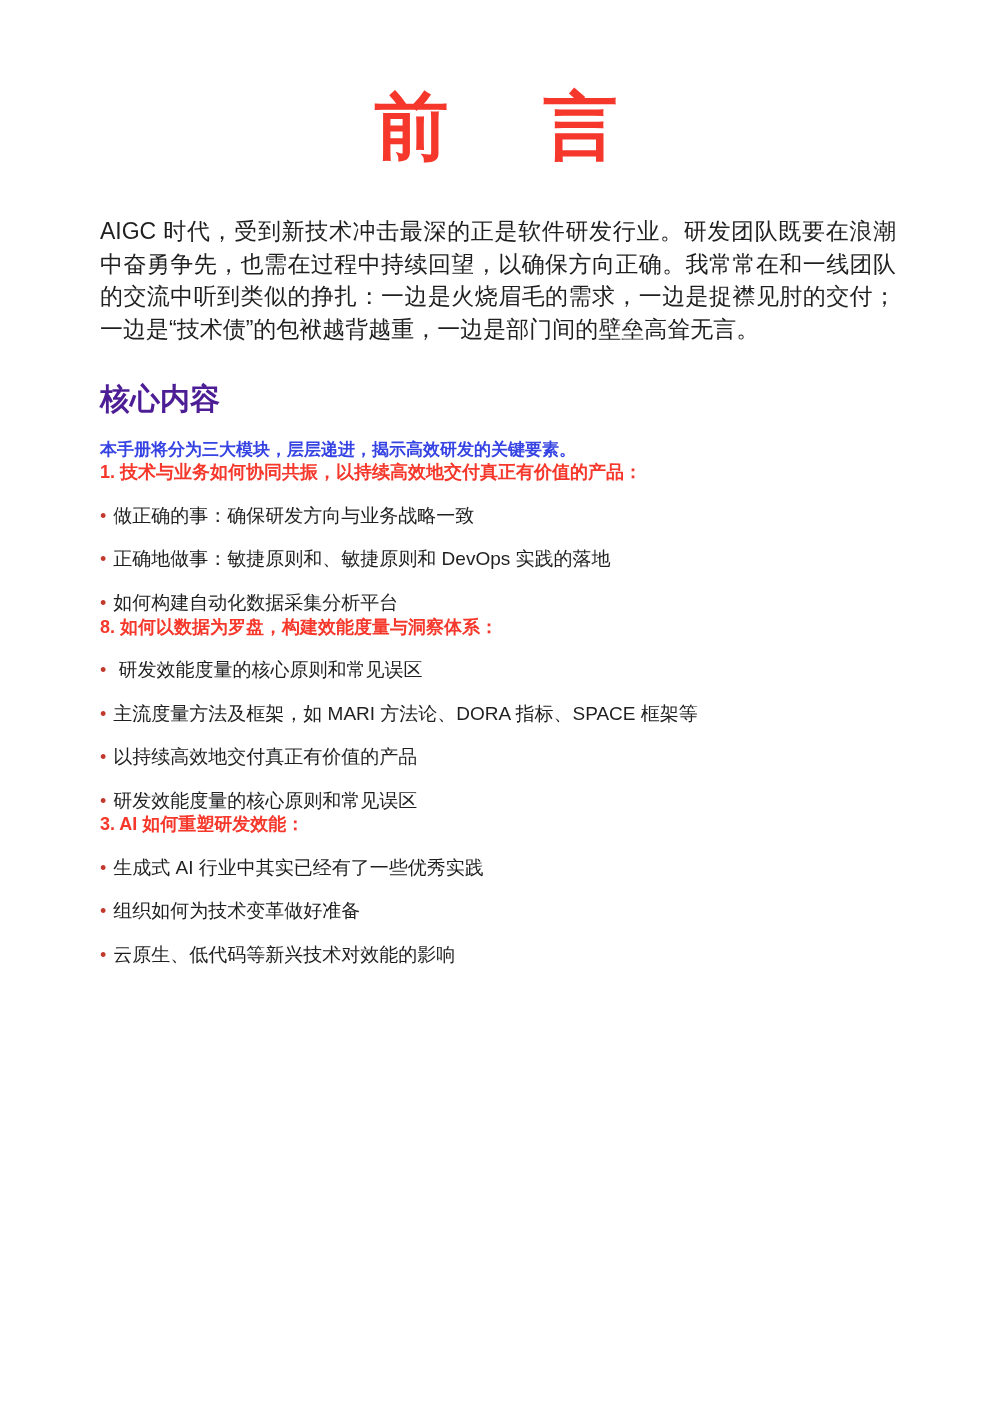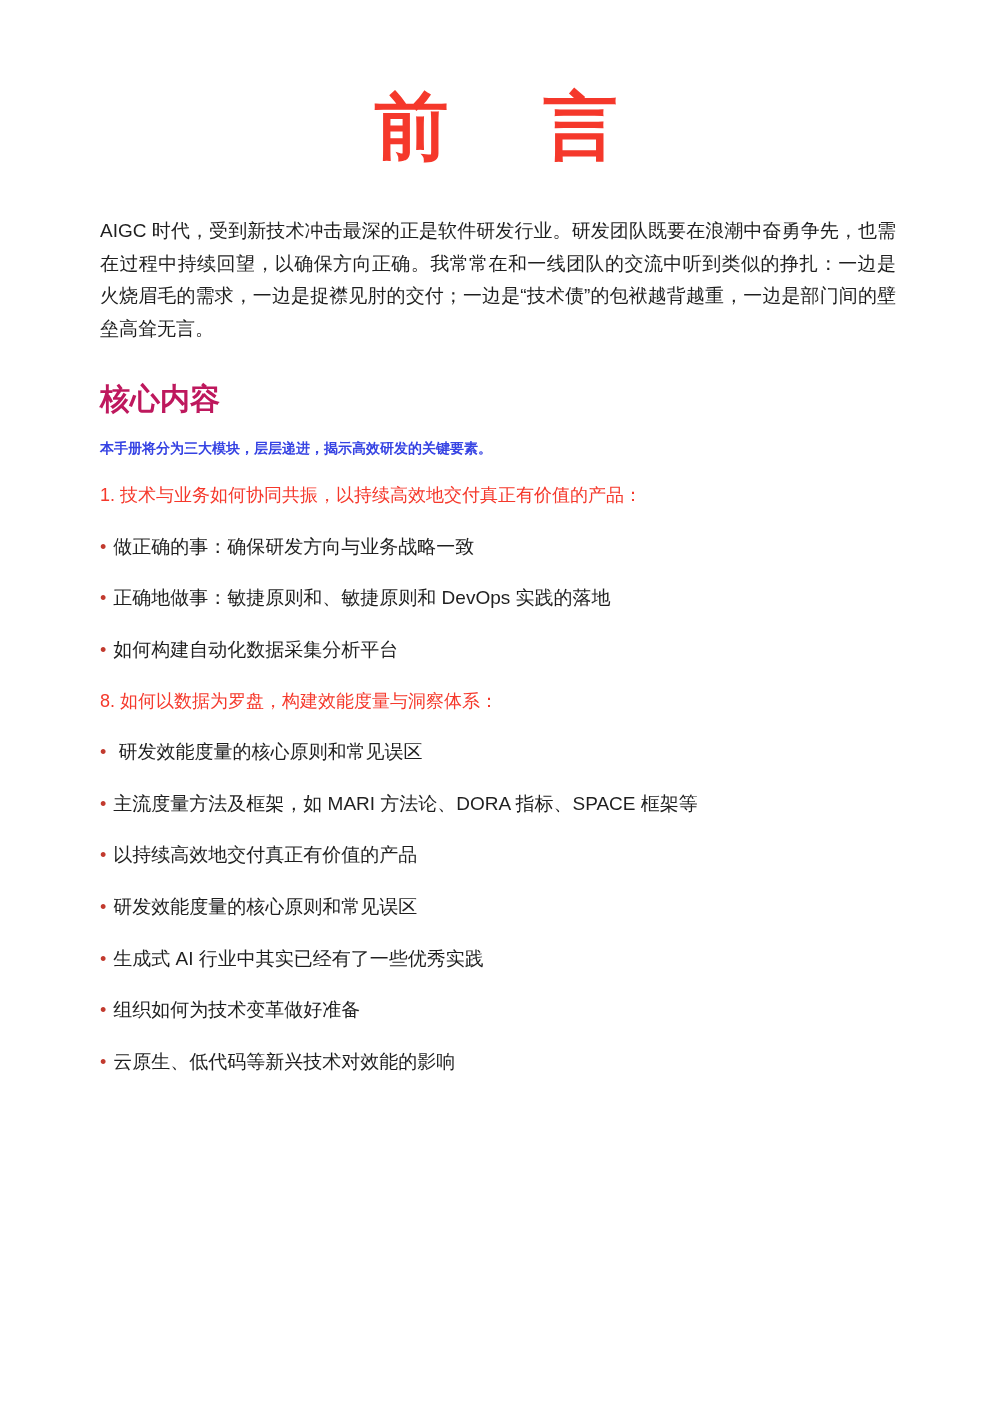--- a/index.html
+++ b/index.html
@@ -26,49 +26,48 @@
     font-size: 74px;
     font-weight: 900;
     color: #f5382b;
     line-height: 1.15;
   }
   .content {
     width: 796px;
     margin: 46px 0 0 100px;
   }
   .body-para {
-    font-size: 19px;
+    font-size: 23px;
     line-height: 32.5px;
     text-align: justify;
     color: #1f1f1f;
     margin-bottom: 22px;
   }
   .core-heading {
     margin-top: 36px;
     font-size: 30px;
     font-weight: 800;
-    color: #be185d;
+    color: #4c1d95;
     line-height: 1.2;
   }
   .core-subtitle {
     margin-top: 22px;
-    font-size: 14px;
+    font-size: 17px;
     font-weight: 700;
     color: #3643e3;
     line-height: 1.3;
   }
   .module-heading {
-    margin-top: 27px;
     font-size: 18px;
-    font-weight: 400;
+    font-weight: 700;
     color: #f5382b;
     line-height: 1.3;
   }
   .bullet {
-    margin-top: 26px;
+    margin-top: 18px;
     font-size: 19px;
     line-height: 1.35;
     color: #1f1f1f;
     display: block;
   }
   .dot {
     color: #c23a2e;
     font-size: 18px;
     margin-right: 7px;
   }
@@ -110,20 +109,21 @@
     <div class="bullet">
       <span class="dot">•</span><span>主流度量方法及框架，如 MARI 方法论、DORA 指标、SPACE 框架等</span>
     </div>
     <div class="bullet">
       <span class="dot">•</span><span>以持续高效地交付真正有价值的产品</span>
     </div>
     <div class="bullet">
       <span class="dot">•</span><span>研发效能度量的核心原则和常见误区</span>
     </div>
 
+    <h3 class="module-heading">3. AI 如何重塑研发效能：</h3>
 
     <div class="bullet">
       <span class="dot">•</span><span>生成式 AI 行业中其实已经有了一些优秀实践</span>
     </div>
     <div class="bullet">
       <span class="dot">•</span><span>组织如何为技术变革做好准备</span>
     </div>
     <div class="bullet">
       <span class="dot">•</span><span>云原生、低代码等新兴技术对效能的影响</span>
     </div>

